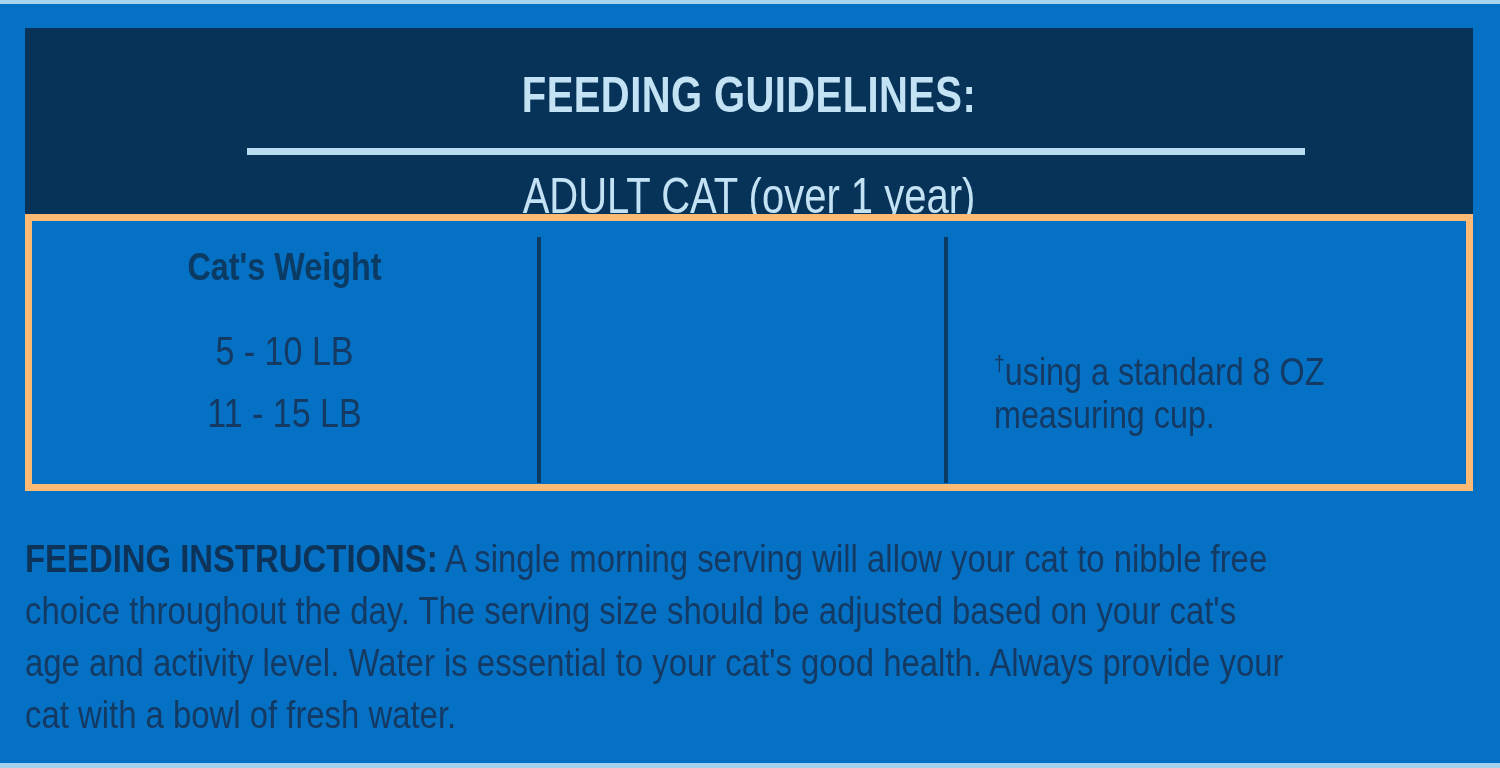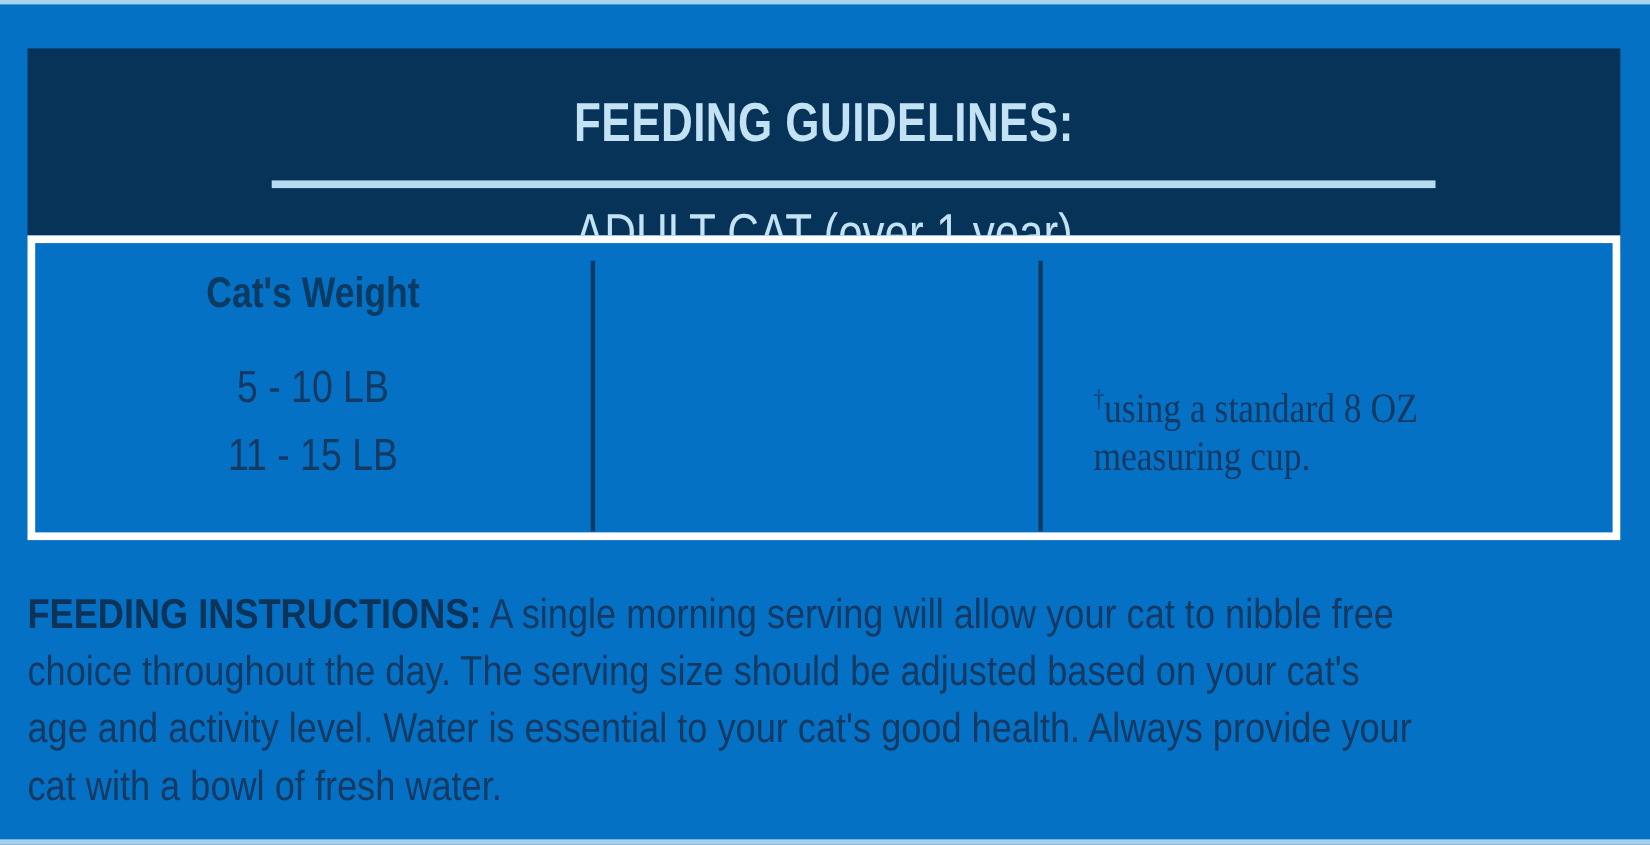--- a/index.html
+++ b/index.html
@@ -27,21 +27,21 @@
     height: 4px;
     background: #a9d4ee;
   }
   .edge-line.top { top: 0; }
   .edge-line.bottom { bottom: 0; height: 5px; background: #a5d1ec; }
 
   
   #header-block {
     position: absolute;
     left: 25px;
-    top: 44px;
+    top: 28px;
     width: 1448px;
     height: 186px;
     background: #073359;
     box-sizing: border-box;
   }
 
   #title-main {
     position: absolute;
     left: 0;
     top: 42px;
@@ -82,21 +82,21 @@
   }
 
   
   #table-block {
     position: absolute;
     left: 25px;
     top: 214px;
     width: 1448px;
     height: 277px;
     background: #0571c4;
-    border: 7px solid #ffffff;
+    border: 7px solid #fdba74;
     box-sizing: border-box;
   }
 
   .vdivider {
     position: absolute;
     top: 16px;
     width: 4px;
     height: 246px;
     background: #0b3a63;
   }
@@ -104,21 +104,21 @@
   #divider-2 { left: 912px; }
 
   .col {
     position: absolute;
     top: 0;
     height: 100%;
     box-sizing: border-box;
   }
   #col-weight { left: 0px;   width: 505px; }
   #col-amount { left: 509px; width: 403px; }
-  #col-note   { left: 916px; width: 516px; font-family: Liberation Serif, serif; }
+  #col-note   { left: 916px; width: 516px; }
 
   .col-header {
     position: absolute;
     top: 26px;
     width: 100%;
     text-align: center;
     color: #0b3a63;
     font-size: 39px;
     font-weight: bold;
     line-height: 1;

